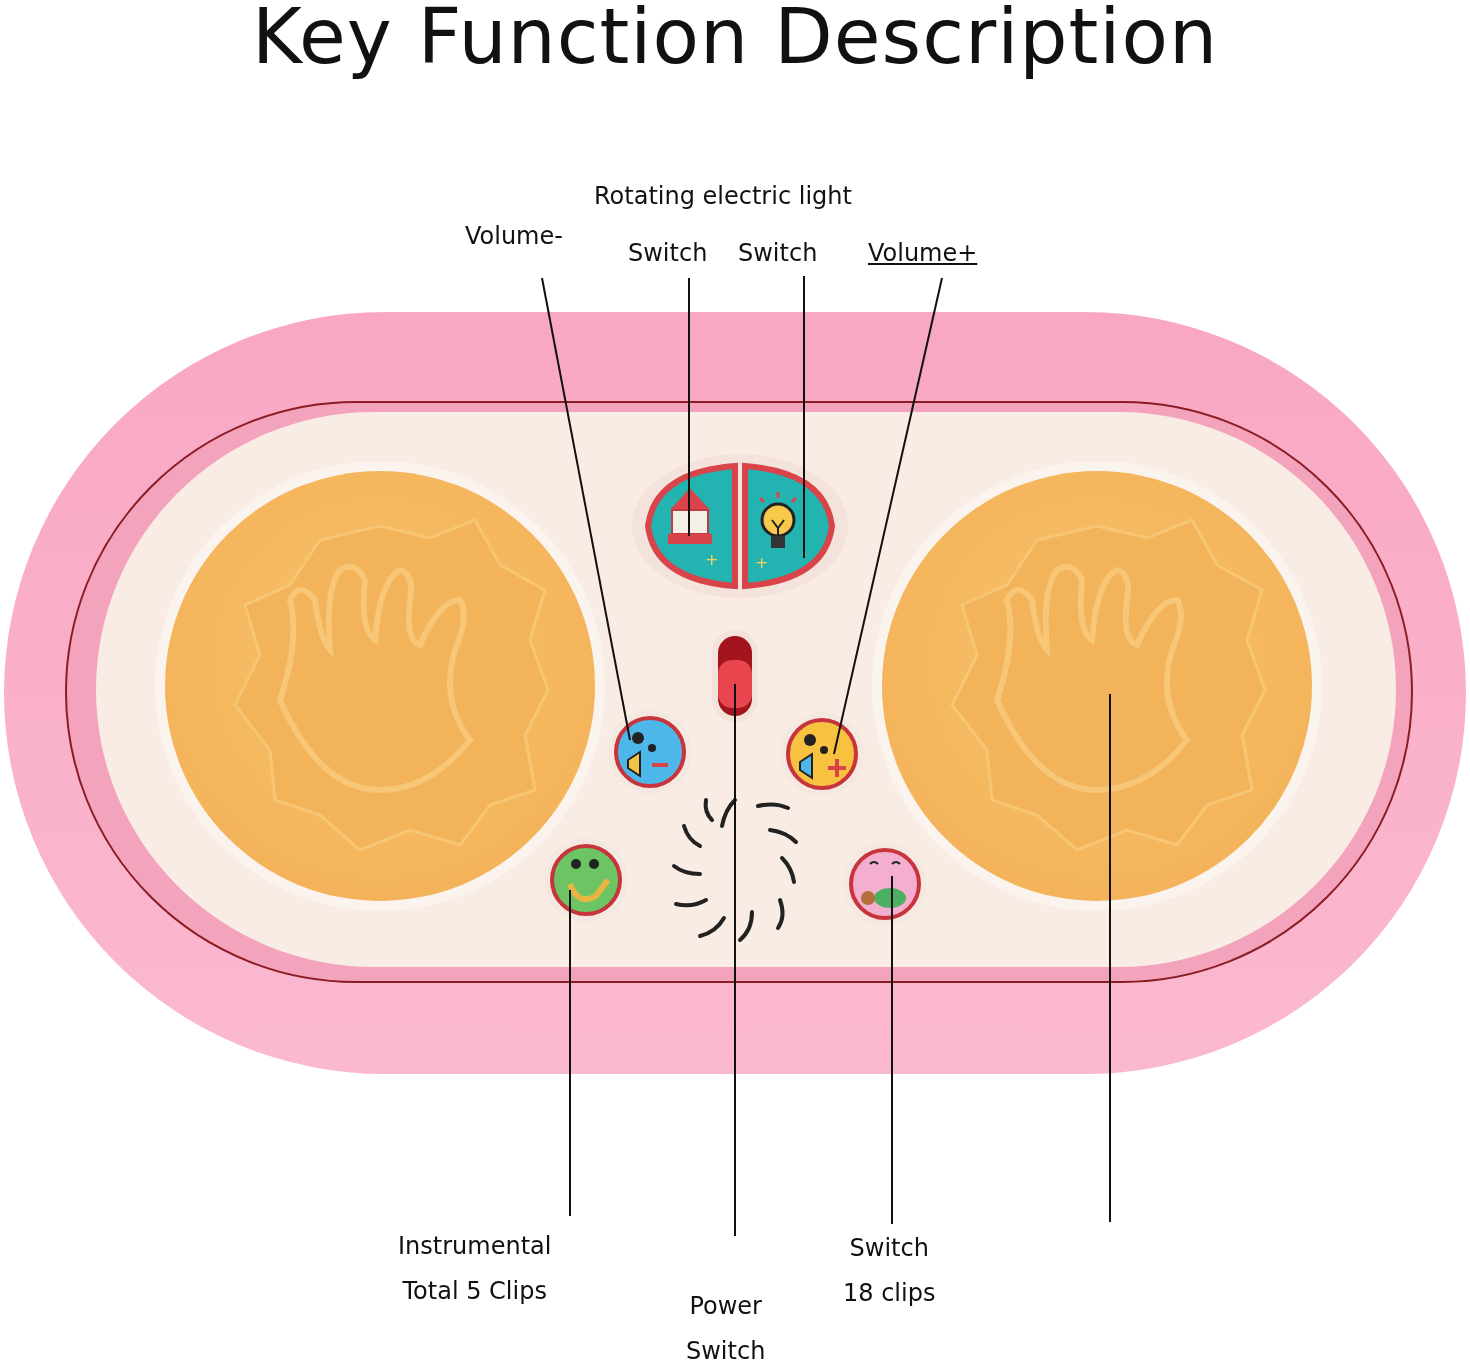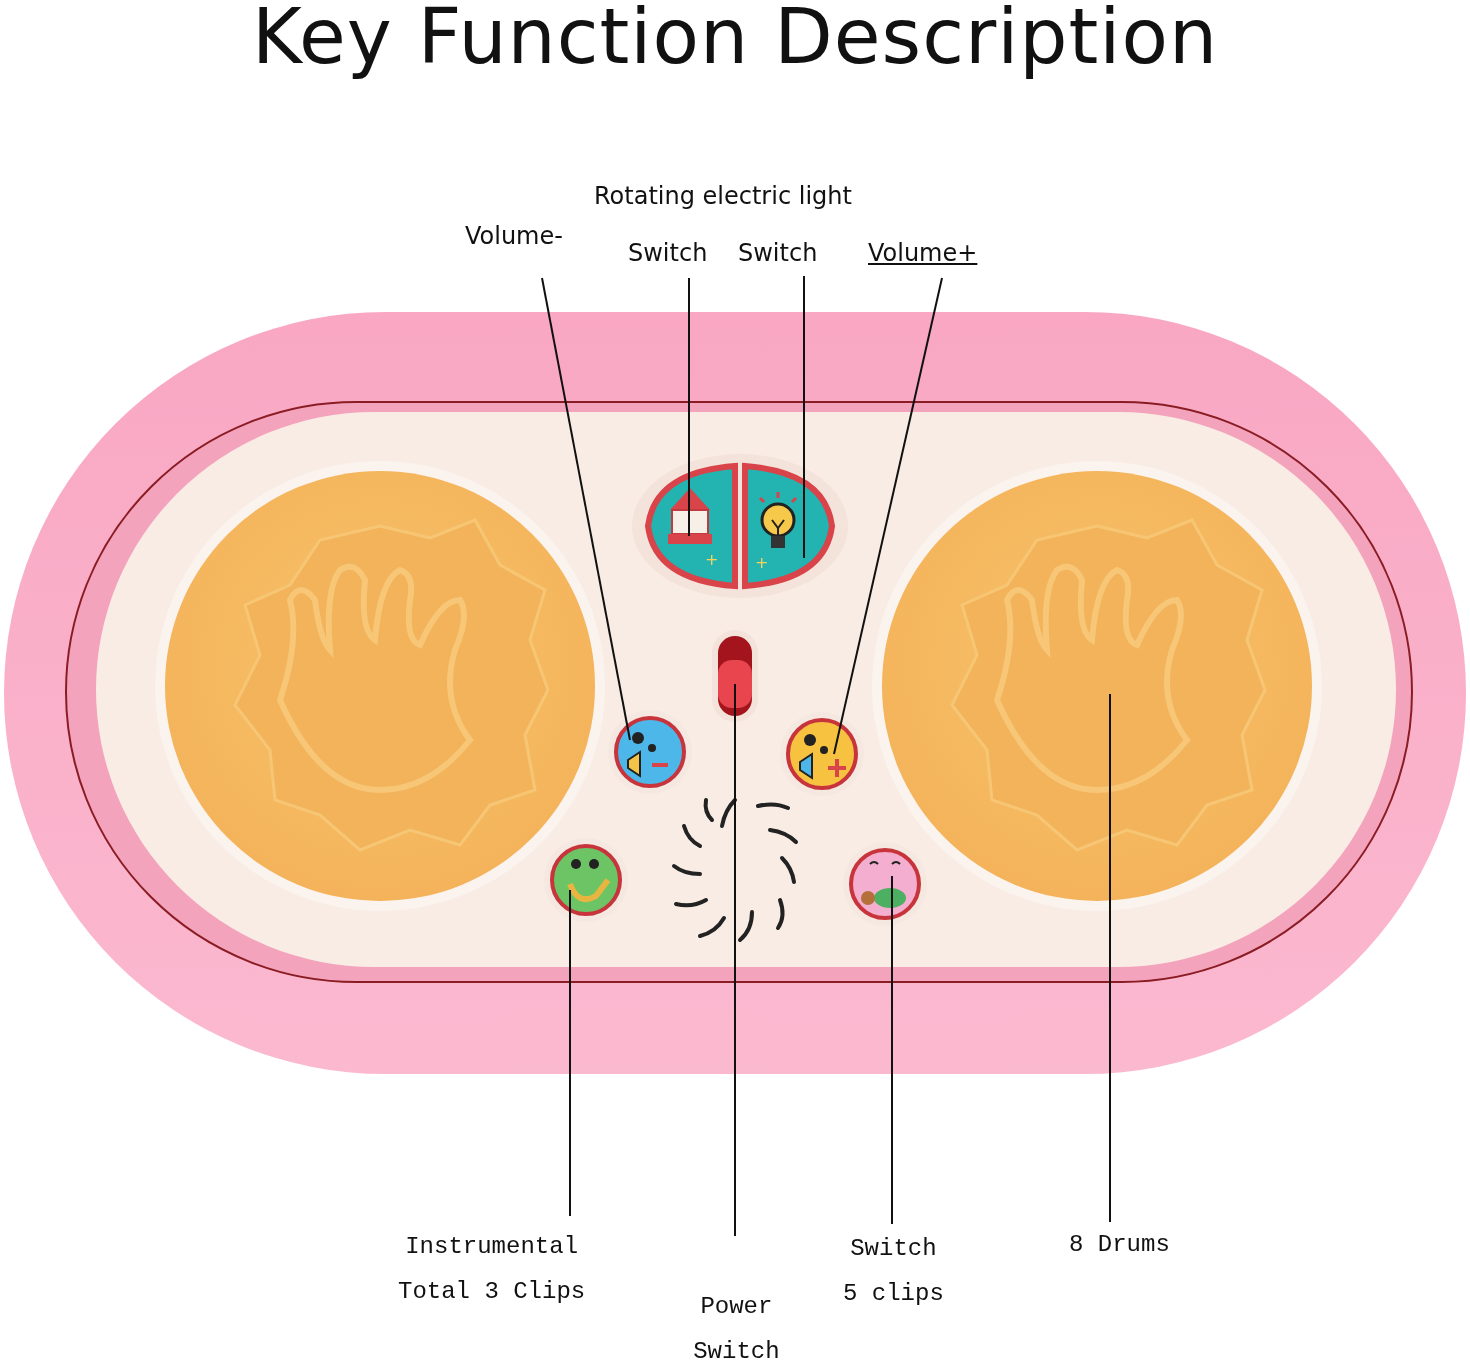--- a/index.html
+++ b/index.html
@@ -1,21 +1,21 @@
 <!DOCTYPE html>
 <html><head>
 <meta charset="utf-8">
 <style>
   html, body { margin: 0; padding: 0; background: #ffffff; }
   body { width: 1470px; height: 1370px; position: relative; overflow: hidden;
          font-family: "DejaVu Sans", sans-serif; color: #111; }
   .title { position: absolute; left: 0; width: 1470px; top: -8px; text-align: center;
            font-size: 76px; font-weight: normal; letter-spacing: 1px; margin: 0; }
   .label { position: absolute; font-size: 24px; line-height: 45px; white-space: nowrap; text-align: center; }
-  .label div { display: block; font-family: Liberation Mono, monospace; }
+  .label div { display: block; }
   svg.main { position: absolute; left: 0; top: 0; }
 </style>
 </head>
 <body>
 
 <h1 class="title">Key Function Description</h1>
 
 <svg class="main" width="1470" height="1370" viewBox="0 0 1470 1370">
   <defs>
     <radialGradient id="drumGrad" cx="50%" cy="45%" r="55%">
@@ -149,26 +149,25 @@
 </svg>
 
 <div class="label" style="left:594px; top:174px;">Rotating electric light</div>
 <div class="label" style="left:465px; top:214px;">Volume-</div>
 <div class="label" style="left:628px; top:231px;">Switch</div>
 <div class="label" style="left:738px; top:231px;">Switch</div>
 <div class="label" style="left:868px; top:231px;text-decoration:underline;">Volume+</div>
 
 <div class="label" style="left:398px; top:1224px;">
   <div>Instrumental</div>
-  <div>Total 3 Clips</div>
+  <div>Total 5 Clips</div>
 </div>
 <div class="label" style="left:686px; top:1284px;">
   <div>Power</div>
   <div>Switch</div>
   <div>6 clips</div>
 </div>
 <div class="label" style="left:843px; top:1226px;">
   <div>Switch</div>
-  <div>5 clips</div>
+  <div>18 clips</div>
 </div>
 <div class="label" style="left:1069px; top:1222px;">
-  <div>8 Drums</div>
 </div>
 
 </body></html>

